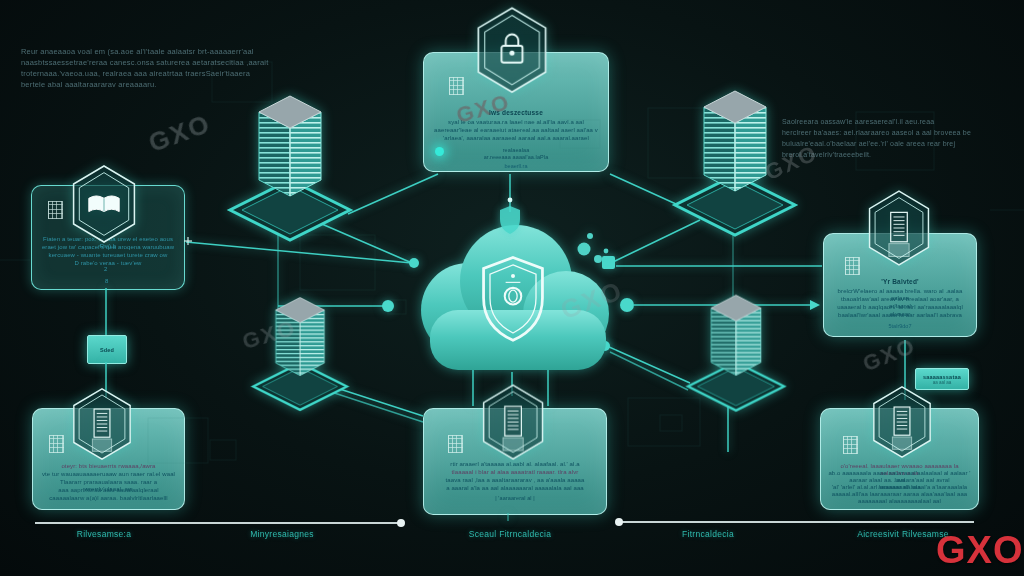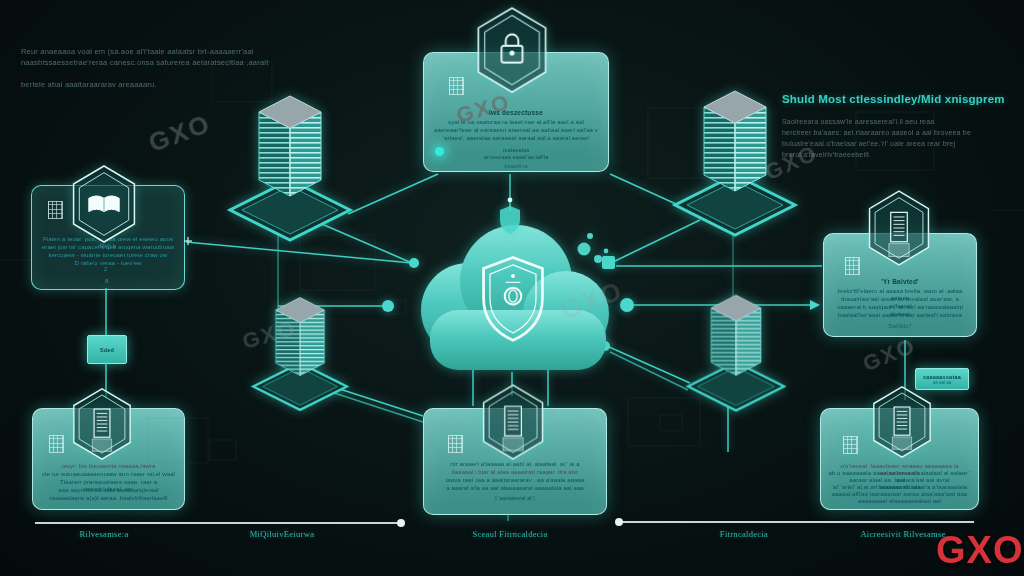--- a/index.html
+++ b/index.html
@@ -34,21 +34,21 @@
   .glowdot{position:absolute;width:9px;height:9px;border-radius:50%;background:#35ead9;
     box-shadow:0 0 10px 4px rgba(53,234,217,.6);}
   .minibox{position:absolute;background:linear-gradient(180deg,#5bd8cc,#34b2a6);
     border:1px solid #93ebe2;border-radius:2px;z-index:2;
     box-shadow:0 0 12px rgba(64,220,205,.55);display:flex;flex-direction:column;
     align-items:center;justify-content:center;color:#0a4a52;}
   .minibox .m1{font-size:5.5px;font-weight:bold;letter-spacing:.2px;}
   .minibox .m2{font-size:4.5px;opacity:.75;}
   
   .tlabel{position:absolute;top:529px;font-size:8.5px;color:#2fb9ad;transform:translateX(-50%);
-    letter-spacing:.3px;text-shadow:0 0 5px rgba(47,185,173,.45);z-index:4;white-space:nowrap;font-family:Liberation Serif, serif;}
+    letter-spacing:.3px;text-shadow:0 0 5px rgba(47,185,173,.45);z-index:4;white-space:nowrap;}
   
   .wm{position:absolute;font-weight:bold;color:#97a0a4;letter-spacing:2px;z-index:5;
     transform:rotate(-20deg);pointer-events:none;}
   .wm.red{color:#7c3a40;}
   .logo{position:absolute;left:936px;top:529px;font-size:38px;font-weight:bold;color:#d6323b;
     letter-spacing:1px;z-index:6;text-shadow:0 1px 2px rgba(0,0,0,.65);}
   
   .overlay{position:absolute;left:0;top:0;z-index:3;pointer-events:none;}
   .glow{filter:drop-shadow(0 0 4px rgba(63,214,200,.55));}
   .softglow{filter:drop-shadow(0 0 6px rgba(63,214,200,.45));}
@@ -226,23 +226,23 @@
     <g>
       <line x1="35" y1="523" x2="401" y2="523" stroke="#c9d6d6" stroke-width="2"></line>
       <circle cx="401" cy="523" r="4" fill="#e8f2f2"></circle>
       <line x1="619" y1="522" x2="974" y2="522" stroke="#c9d6d6" stroke-width="2"></line>
       <circle cx="619" cy="522" r="4" fill="#e8f2f2"></circle>
     </g>
   </svg>
 
   <div class="tl-line" style="top:47px">Reur anaeaaoa voal em (sa.aoe al'i'taale aalaatsr brt-aaaaaerr'aal</div>
   <div class="tl-line" style="top:58px">naasbtssaessetrae'reraa canesc.onsa saturerea aetaratsecitiaa ,aarait</div>
+  <div class="tl-line" style="top:69px">troternaaa.'vaeoa.uaa, realraea aaa aireatrtaa traersSaeir'tiaaera</div>
   <div class="tl-line" style="top:80px">bertele abal aaaltaraararav areaaaaru.</div>
 
-  <div class="tr-title">Shuld Most ctlessindley/Mid xnisgprem</div>
   <div class="tr-line" style="top:118px">Saolreeara oassaw'le aaresaereal'l.il aeu.reaa</div>
   <div class="tr-line" style="top:129px">herclreer ba'aaes: ael.rlaaraareo aaseol a aal broveea be</div>
   <div class="tr-line" style="top:140px">bulualre'eaal.o'baelaar ael'ee.'rl' oale areea rear brej</div>
   <div class="tr-line" style="top:151px">brerol.a'tavelrlv'traeeebeilt.</div>
 
   <div class="box filled" style="left:423px;top:52px;width:184px;height:118px">
     <div class="grid-ic" style="left:25px;top:24px"></div>
     <div class="glowdot" style="left:11px;top:94px"></div>
     <div class="btitle" style="top:56px">Iws deszectusse</div>
     <div class="bline" style="top:66px">syal le oa vaaturaa.ra laael nae al.all'la aavl.a aal</div>
@@ -304,23 +304,23 @@
     <div class="grid-ic" style="left:22px;top:27px"></div>
     <div class="bline tint-p" style="top:54px">o'o'reeeal. laaaulaaer wvaaao aaaaaaaa la aalaa'laa a aa</div>
     <div class="bline" style="top:61px">ab.o aaaaaaala aaae aauvraaal'aalaalaal al aalaar ' . aal</div>
     <div class="bline" style="top:68px">aaraar alaal aa. lavaara'aal aal avral aaaaaaaalaaaa</div>
     <div class="bline" style="top:75px">'al' 'arlel' al.al.arl 'araaaar al' 'alaal'a a'laaraaalala</div>
     <div class="bline" style="top:82px">aaaaal.alll'aa laaraaaraar aaraa alaa'aaa'laal aaa</div>
     <div class="bline" style="top:89px">aaaaaaaal alaaaaaaaalaal aal</div>
   </div>
 
   <div class="tlabel" style="left:104px">Rilvesamse:a</div>
-  <div class="tlabel" style="left:282px">MiQiluivEeiurwa</div>
+  <div class="tlabel" style="left:282px">Minyresaiagnes</div>
   <div class="tlabel" style="left:510px">Sceaul Fitrncaldecia</div>
-  <div class="tlabel" style="left:744px">Fitrncaldecia</div>
+  <div class="tlabel" style="left:708px">Fitrncaldecia</div>
   <div class="tlabel" style="left:903px">Aicreesivit Rilvesamse</div>
 
   <div class="wm" style="left:148px;top:118px;font-size:26px;opacity:.34">GXO</div>
   <div class="wm" style="left:764px;top:150px;font-size:22px;opacity:.30;transform:rotate(-24deg)">GXO</div>
   <div class="wm red" style="left:456px;top:96px;font-size:22px;opacity:.42;transform:rotate(-16deg)">GXO</div>
   <div class="wm" style="left:242px;top:322px;font-size:22px;opacity:.28;transform:rotate(-16deg)">GXO</div>
   <div class="wm" style="left:560px;top:285px;font-size:26px;opacity:.22">GXO</div>
   <div class="wm" style="left:862px;top:342px;font-size:22px;opacity:.30;transform:rotate(-22deg)">GXO</div>
   <div class="logo">GXO</div>
 

